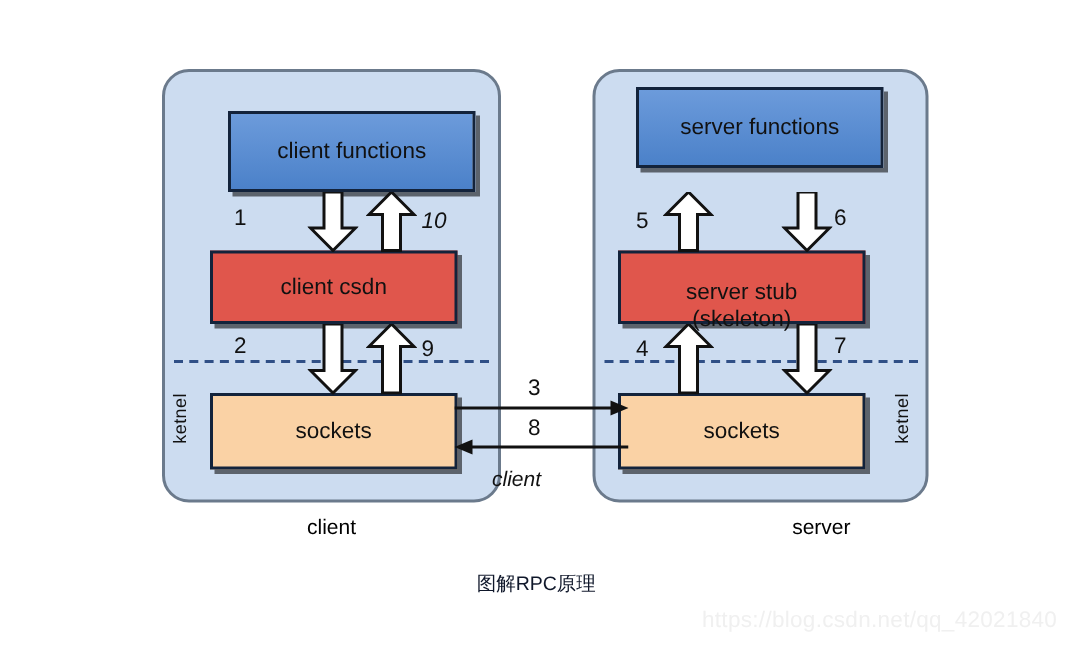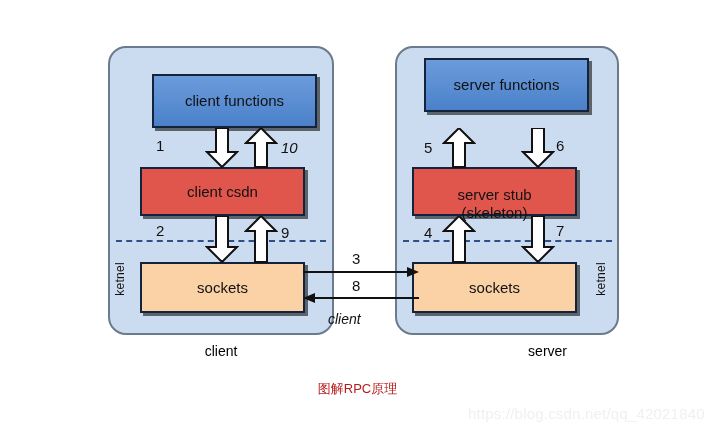--- a/index.html
+++ b/index.html
@@ -114,21 +114,21 @@
   #client-caption { left: 161px; top: 343px; }
   #server-caption { left: 447px; top: 343px; text-align: right; }
 
   #figure-caption {
     position: absolute;
     left: 0;
     top: 380px;
     width: 715px;
     text-align: center;
     font-size: 13px;
-    color: #b91c1c;
+    color: #0f172a;
   }
 
   #watermark {
     position: absolute;
     left: 468px;
     top: 405px;
     font-size: 15px;
     color: #f0f0f0;
     letter-spacing: 0.2px;
   }

